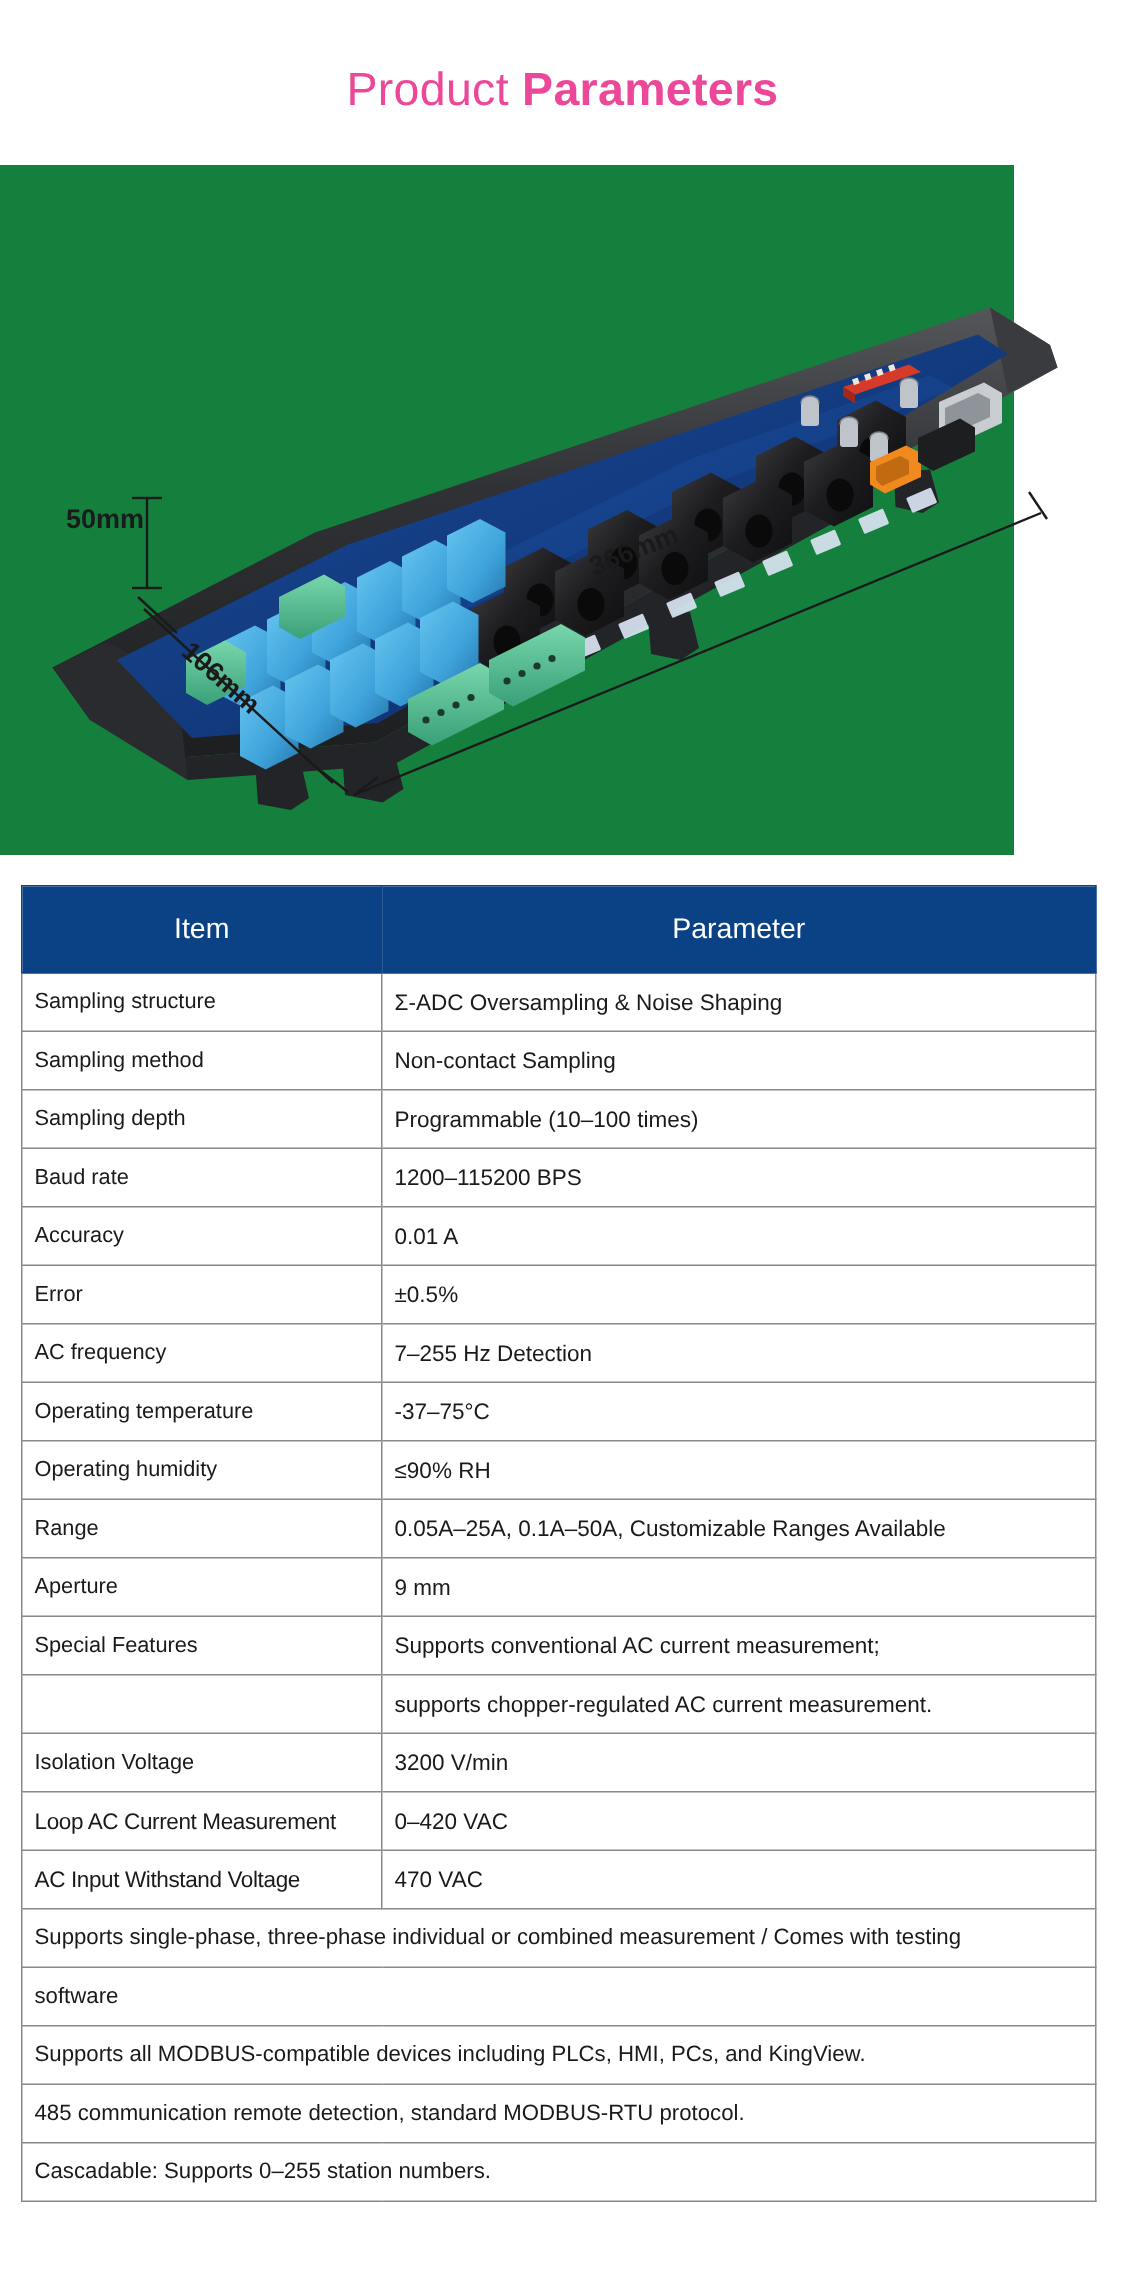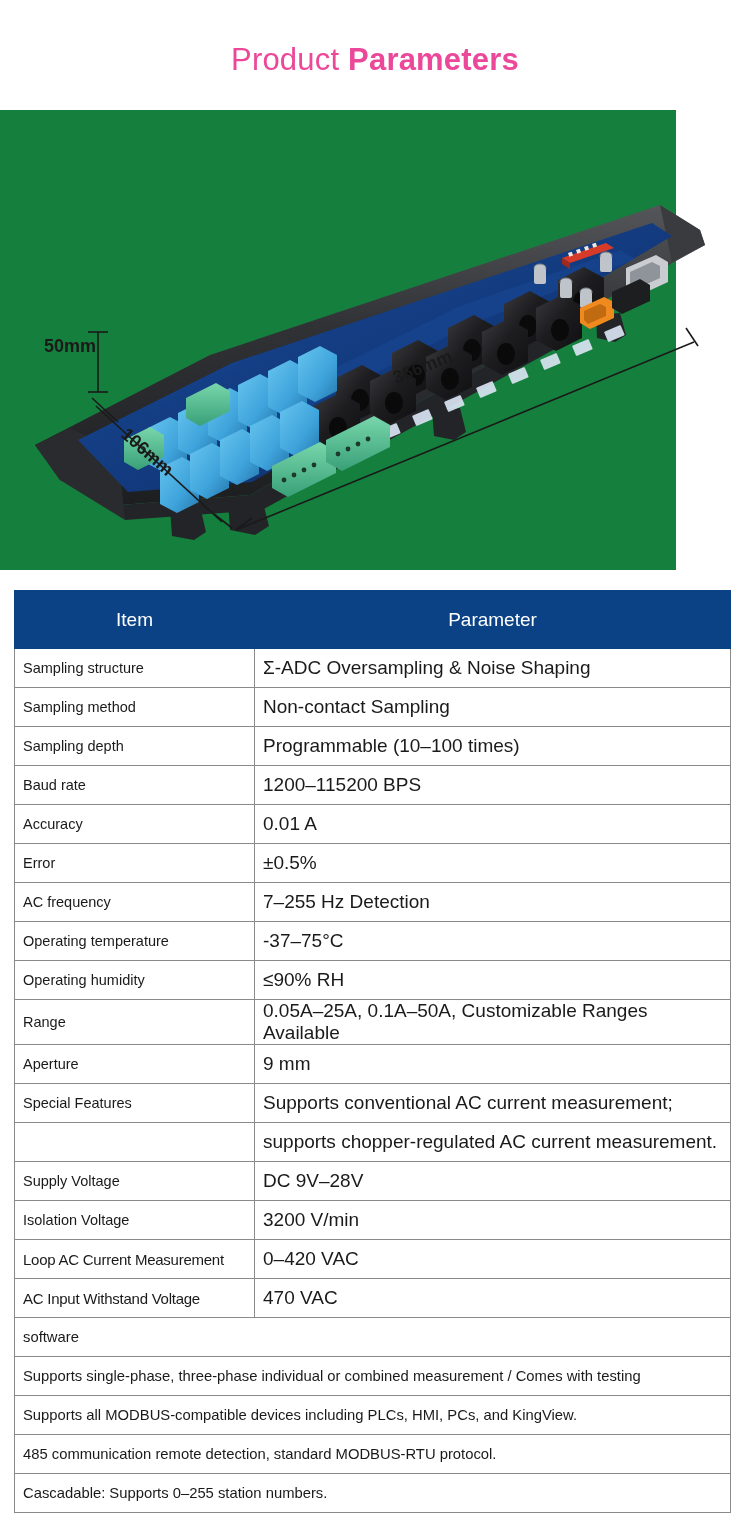--- a/index.html
+++ b/index.html
@@ -44,21 +44,21 @@
     color:#1a1a1a;
     margin-top:36px;
   }
   table.spec thead th{
     background:#0a4285;color:#ffffff;
     text-align:center;font-size:19px;font-weight:400;
     height:57px;border:1px solid #0a4285;
   }
   td.label{font-size:14.5px;}
   td.label.tight{font-size:15px;letter-spacing:-.25px;padding-right:2px;}
-  td.value{font-size:19px;}
+  td.value{font-size:15px;}
   td.full{font-size:14.8px;}
   td.blank{}
 </style>
 </head>
 <body>
 
 <div class="title">
   <span class="light">Product </span><span class="bold">Parameters</span>
 </div>
 
@@ -353,41 +353,37 @@
       </tr>
       <tr>
         <td class="label">Special Features</td>
         <td class="value">Supports conventional AC current measurement;</td>
       </tr>
       <tr>
         <td class="label blank"></td>
         <td class="value">supports chopper-regulated AC current measurement.</td>
       </tr>
       <tr>
-        <td class="label">Supply Voltage</td>
-        <td class="value">DC 9V–28V</td>
-      </tr>
-      <tr>
         <td class="label">Isolation Voltage</td>
         <td class="value">3200 V/min</td>
       </tr>
       <tr>
         <td class="label tight">Loop AC Current Measurement</td>
         <td class="value">0–420 VAC</td>
       </tr>
       <tr>
         <td class="label tight">AC Input Withstand Voltage</td>
         <td class="value">470 VAC</td>
       </tr>
 
       <tr>
+        <td class="full" colspan="2">Supports single-phase, three-phase individual or combined measurement / Comes with testing</td>
+      </tr>
+      <tr>
         <td class="full" colspan="2">software</td>
-      </tr>
-      <tr>
-        <td class="full" colspan="2">Supports single-phase, three-phase individual or combined measurement / Comes with testing</td>
       </tr>
       <tr>
         <td class="full" colspan="2">Supports all MODBUS-compatible devices including PLCs, HMI, PCs, and KingView.</td>
       </tr>
       <tr>
         <td class="full" colspan="2">485 communication remote detection, standard MODBUS-RTU protocol.</td>
       </tr>
       <tr>
         <td class="full" colspan="2">Cascadable: Supports 0–255 station numbers.</td>
       </tr>

